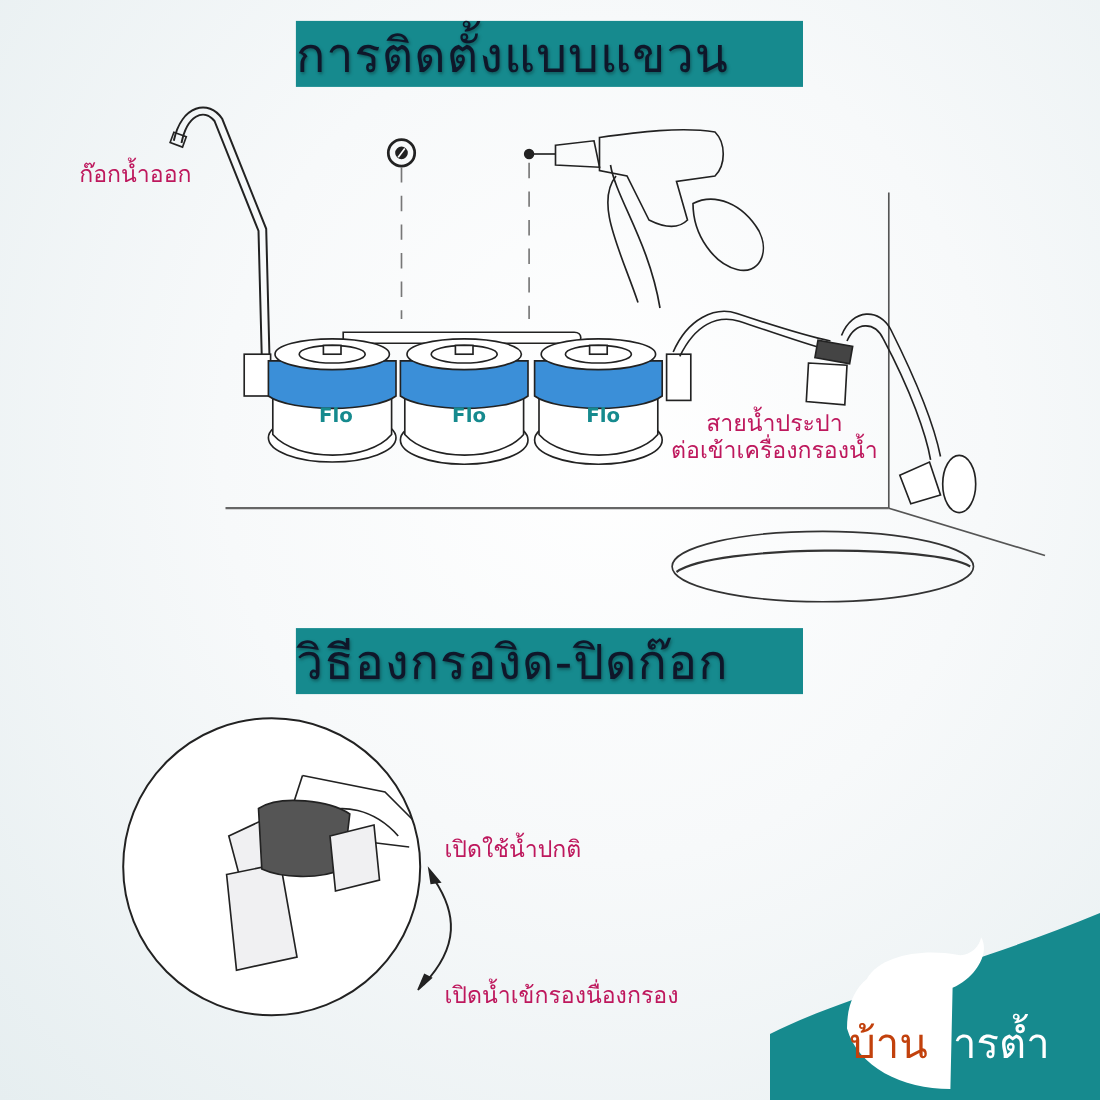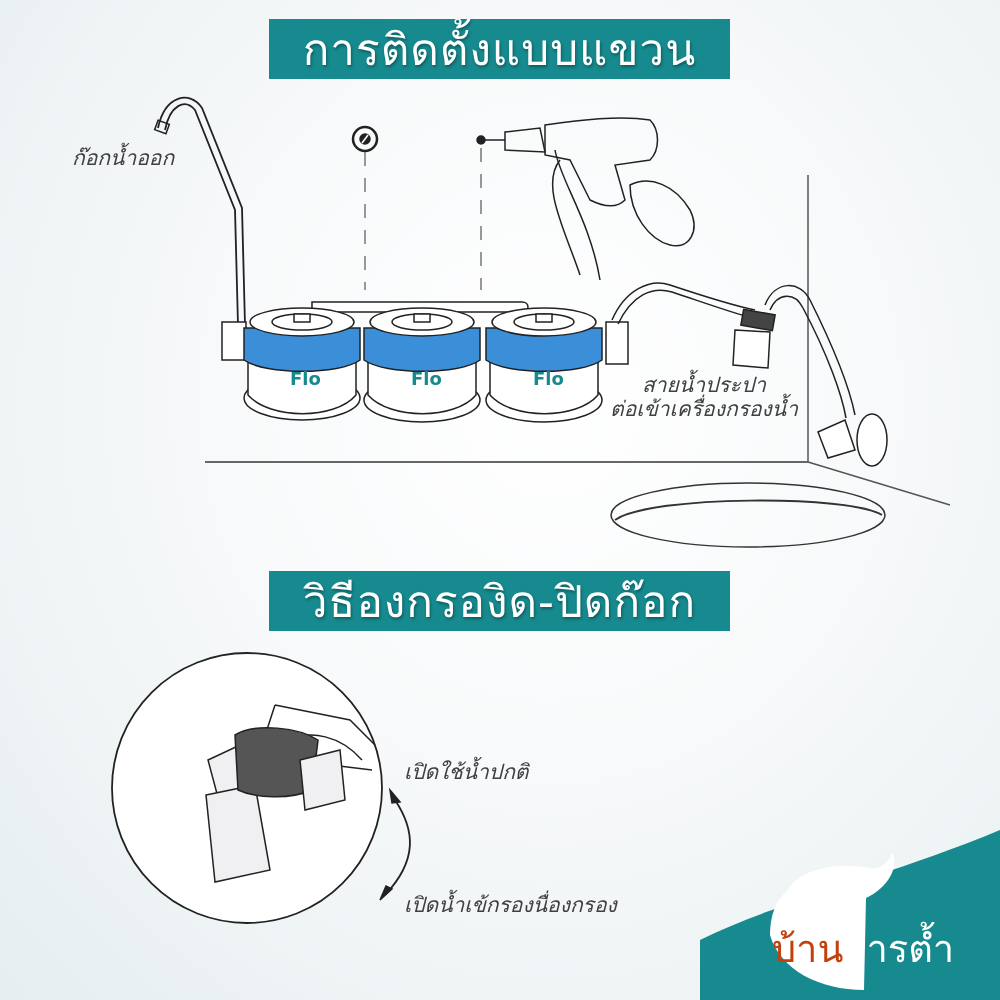--- a/index.html
+++ b/index.html
@@ -5,35 +5,34 @@
   * { box-sizing: border-box; margin: 0; padding: 0; }
   html, body { width: 1000px; height: 1000px; overflow: hidden; }
   body {
     font-family: "DejaVu Sans", sans-serif;
     background: radial-gradient(ellipse at 55% 40%, #ffffff 0%, #f7f9fa 45%, #e6eef0 100%);
     position: relative;
   }
   .title-banner {
     position: absolute;
     background: #168a8e;
-    color: #ffffff;
-    display: flex; align-items: center; justify-content: center;
+    color: #0f172a;
+    display: flex; align-items: center; 
     font-size: 44px;
     letter-spacing: 1px;
     text-shadow: 1px 2px 3px rgba(0,0,0,0.35);
   }
   #banner-install { left: 269px; top: 19px; width: 461px; height: 60px; }
   #banner-valve { left: 269px; top: 571px; width: 461px; height: 60px; }
   .label {
     position: absolute;
-    color: #404040;
+    color: #be185d;
     font-size: 21px;
     white-space: nowrap;
     line-height: 1.15;
-    font-style: italic;
   }
   #label-faucet { left: 72px; top: 146px; }
   #label-hose { left: 610px; top: 373px; text-align: center; }
   #label-open-normal { left: 404px; top: 760px; }
   #label-open-filter { left: 404px; top: 893px; }
   svg.scene { position: absolute; left: 0; top: 0; }
   .logo-wave {
     position: absolute; left: 0; top: 0;
   }
   #logo-text {

